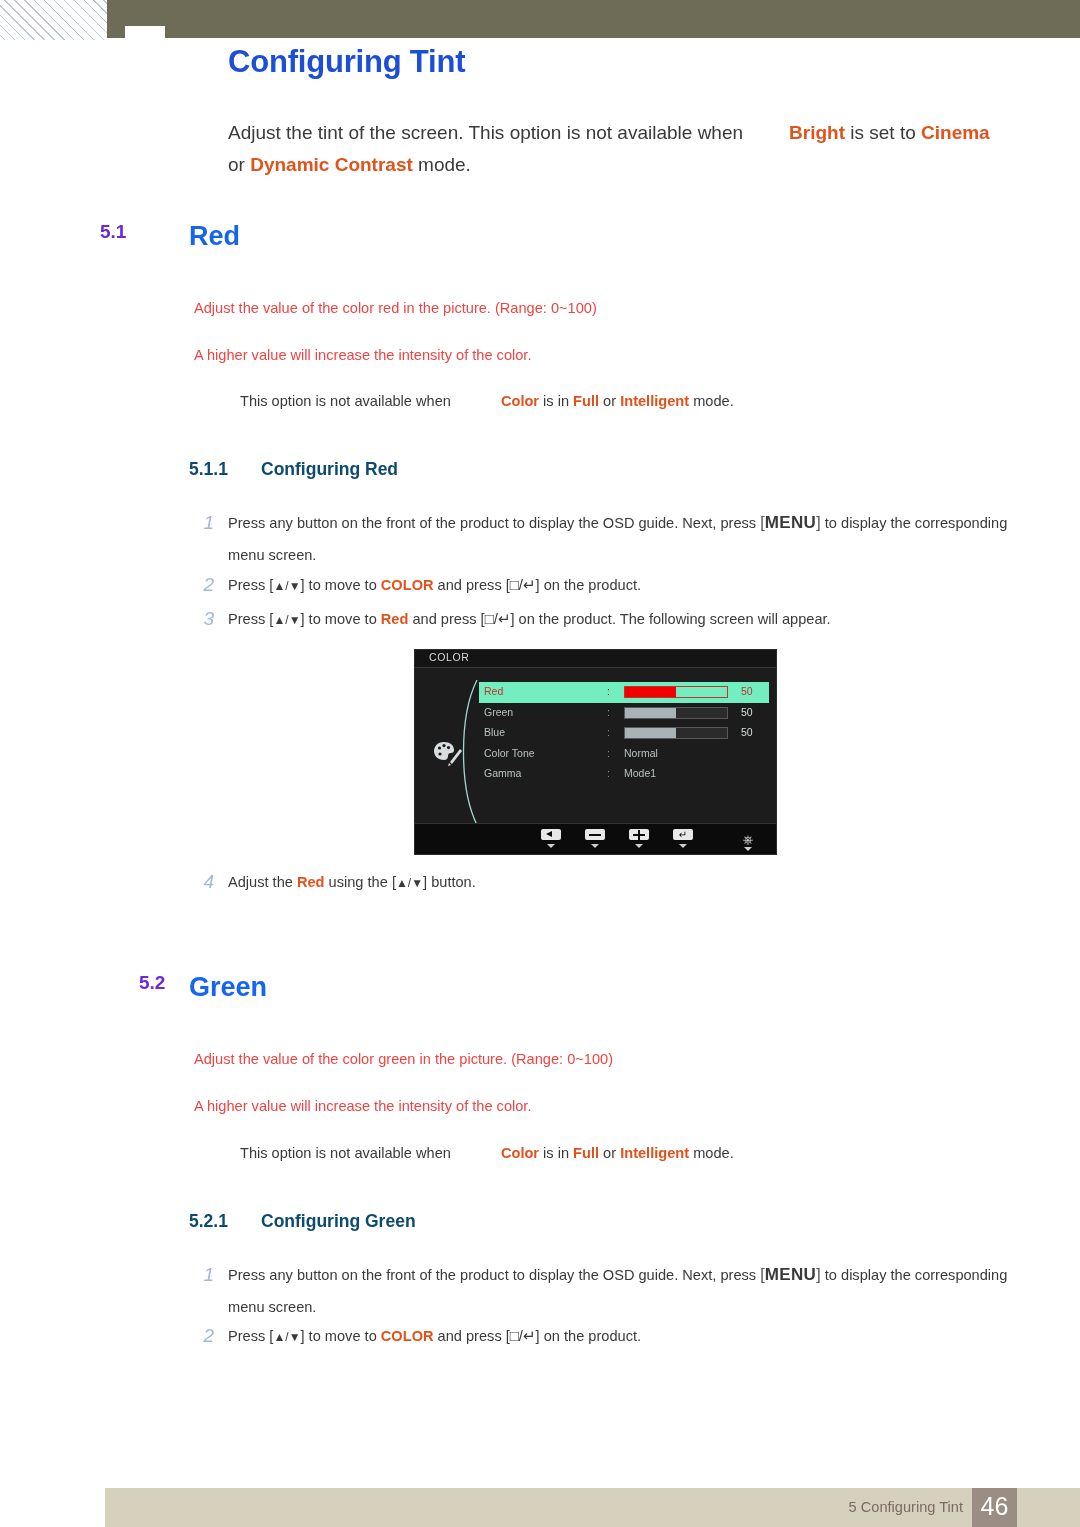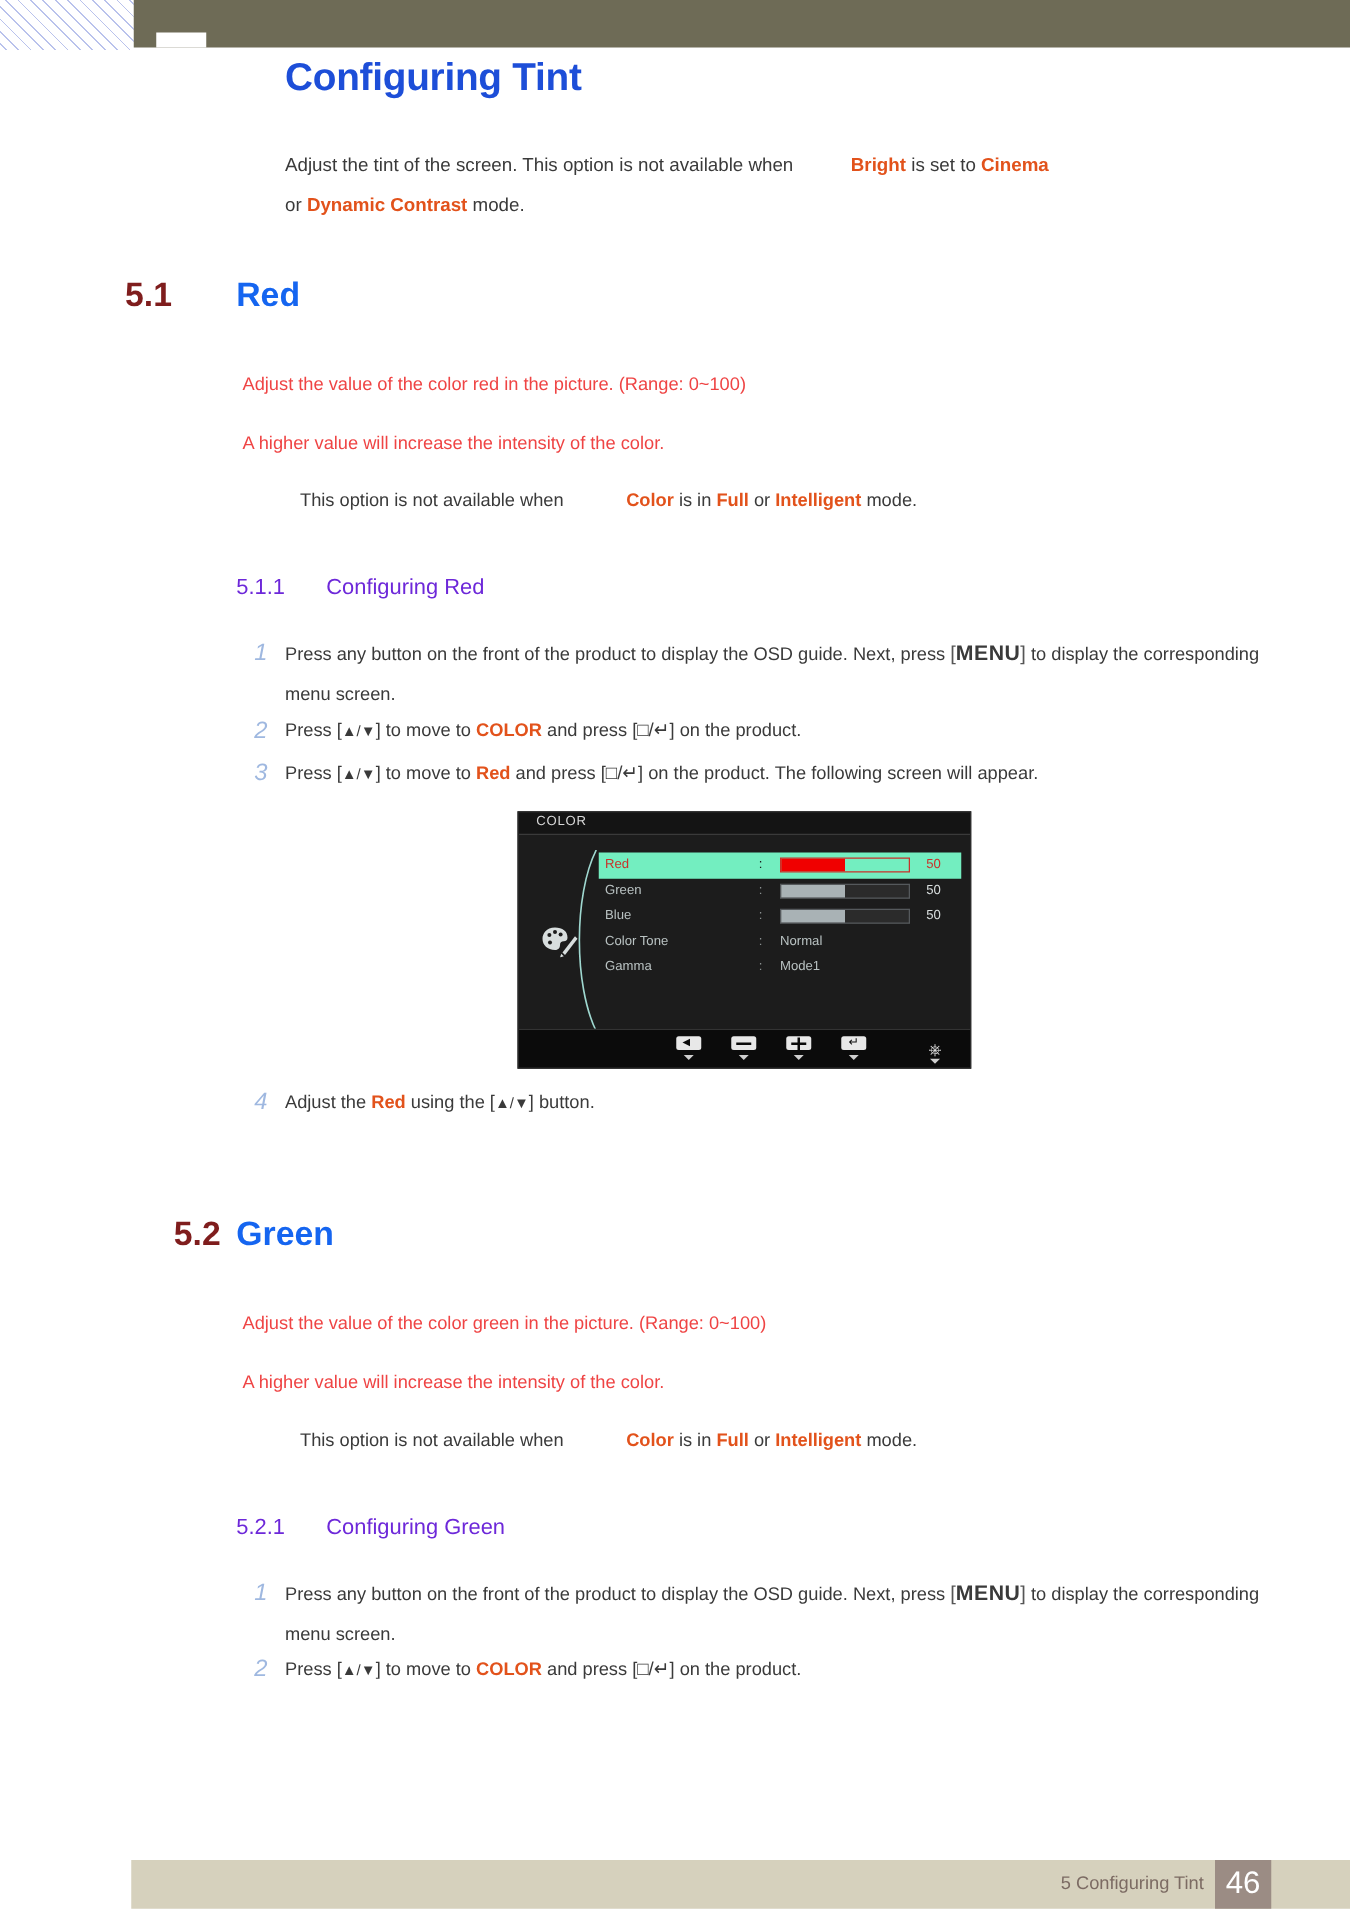--- a/index.html
+++ b/index.html
@@ -58,30 +58,30 @@
     font-weight: bold;
     color: #1d4ed8;
     letter-spacing: -0.2px;
   }
 
   
   .intro {
     position: absolute;
     left: 228px; top: 117px;
     width: 800px;
-    font-size: 15px;
+    font-size: 19px;
     color: #3a3a3a;
     line-height: 32px;
   }
   .intro .gap { display:inline-block; width: 46px; }
   .h1num {
     position: absolute;
-    font-size: 27px;
+    font-size: 19px;
     font-weight: bold;
-    color: #7f1d1d;
+    color: #6d28d9;
   }
   .h1title {
     position: absolute;
     font-size: 27px;
     font-weight: bold;
     color: #1565f0;
   }
 
   
   .body-line {
@@ -96,22 +96,22 @@
     color: #3a3a3a;
     white-space: nowrap;
     text-align: center;
   }
   .indented .gap { display:inline-block; width: 50px; }
 
   
   .h2 {
     position: absolute;
     font-size: 17.5px;
-    font-weight: normal;
-    color: #6d28d9;
+    font-weight: bold;
+    color: #0c4a6e;
     white-space: nowrap;
   }
   .h2num { display:inline-block; width: 72px; }
 
   
   .step {
     position: absolute;
     font-size: 14.6px;
     color: #3a3a3a;
     line-height: 32px;

